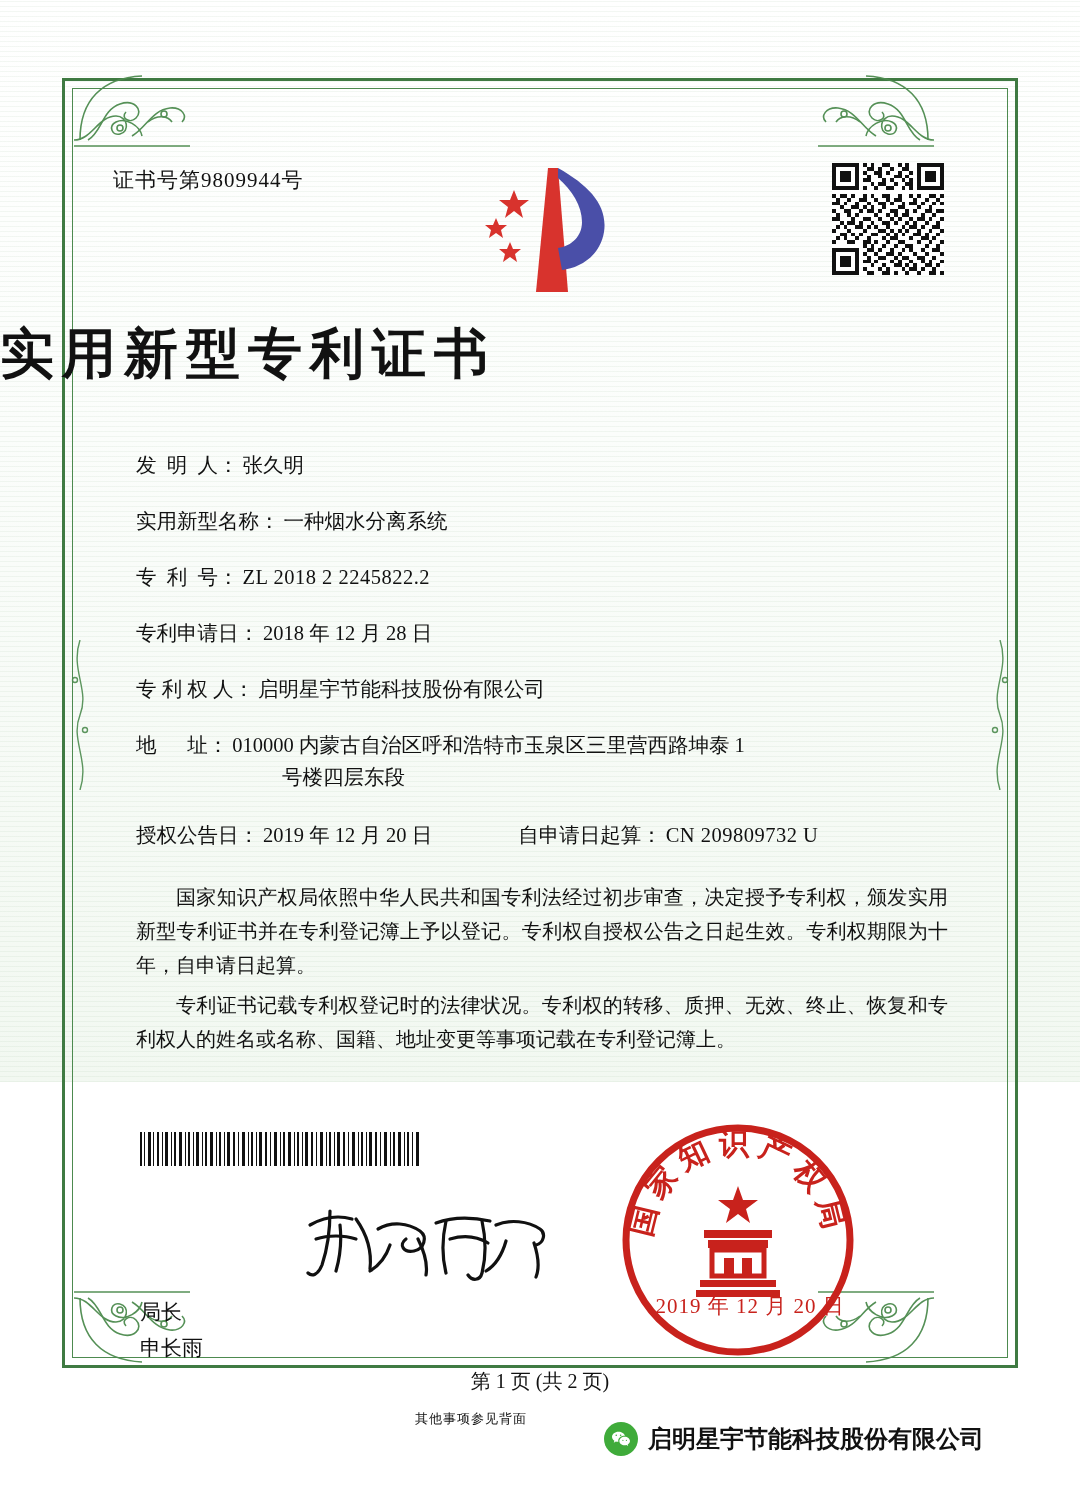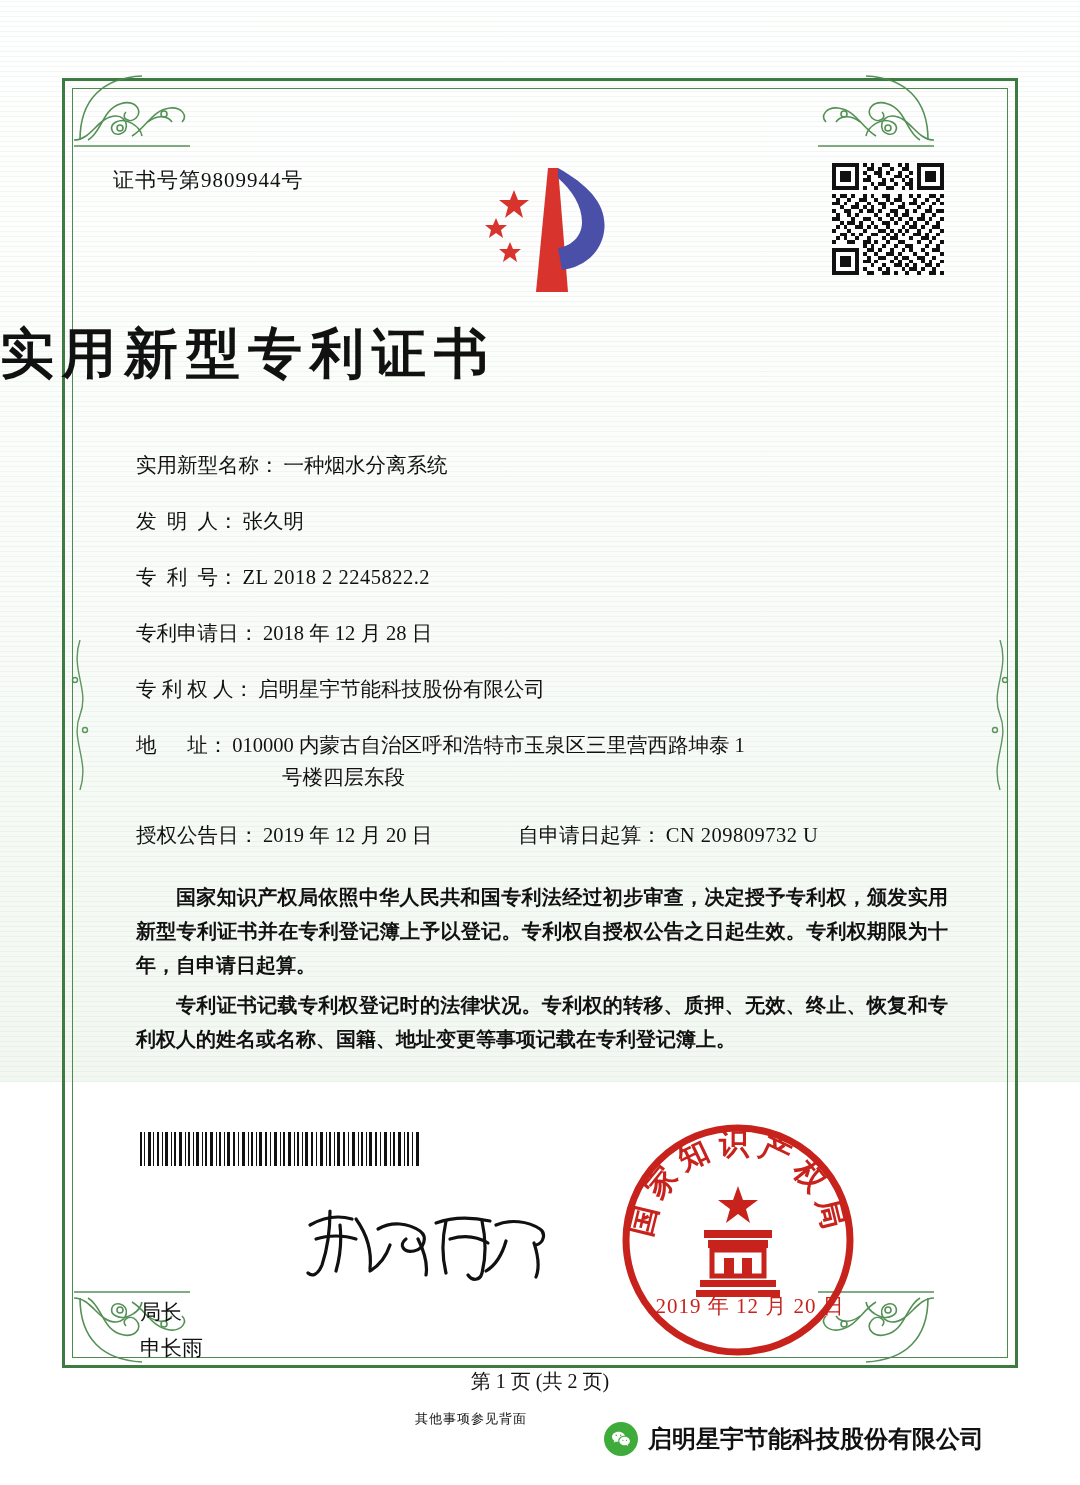--- a/index.html
+++ b/index.html
@@ -80,21 +80,21 @@
   .val-mono{font-family:"Liberation Serif",serif;letter-spacing:.5px;}
   .row.two{justify-content:flex-start;}
   .row .second-lbl{margin-left:86px;white-space:pre;}
   .addr-cont{margin-left:146px;margin-top:2px;font-size:20.5px;}
 
   
   .paras{
     position:absolute;left:136px;top:880px;width:812px;
     font-size:20px;line-height:34px;text-align:justify;color:#111;
   }
-  .paras p{margin:0 0 6px 0;text-indent:2em;font-weight:bold;}
+  .paras p{margin:0 0 6px 0;text-indent:2em;}
 
   
   .barcode{
     position:absolute;left:140px;top:1132px;width:280px;height:34px;
   }
   .barcode svg{display:block;}
 
   
   .sig-labels{
     position:absolute;left:140px;top:1294px;font-size:21px;line-height:36px;color:#111;
@@ -457,27 +457,27 @@
           <rect x="28" y="28" width="1" height="1"></rect>
       </g>
     </svg>
   </div>
 
   <div class="title">实用新型专利证书</div>
 
   <div class="fields">
 
     <div class="row">
+      <span class="lbl">发  明  人：</span>
+      <span class="val">张久明</span>
+    </div>
+
+    <div class="row">
       <span class="lbl">实用新型名称：</span>
       <span class="val">一种烟水分离系统</span>
-    </div>
-
-    <div class="row">
-      <span class="lbl">发  明  人：</span>
-      <span class="val">张久明</span>
     </div>
 
     <div class="row">
       <span class="lbl">专  利  号：</span>
       <span class="val val-mono">ZL 2018 2 2245822.2</span>
     </div>
 
     <div class="row">
       <span class="lbl">专利申请日：</span>
       <span class="val">2018 年 12 月 28 日</span>

